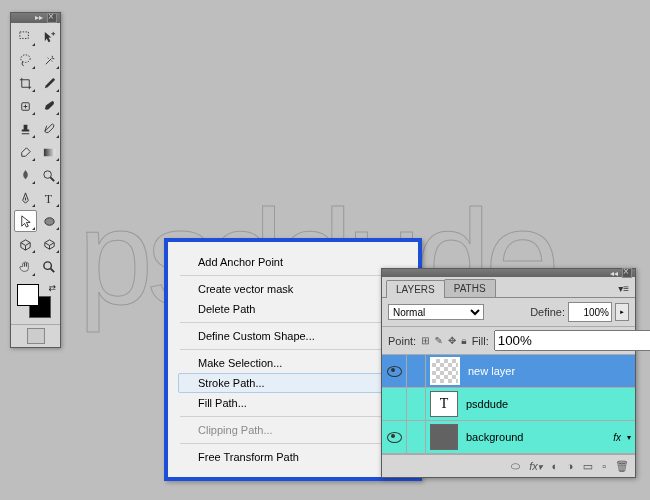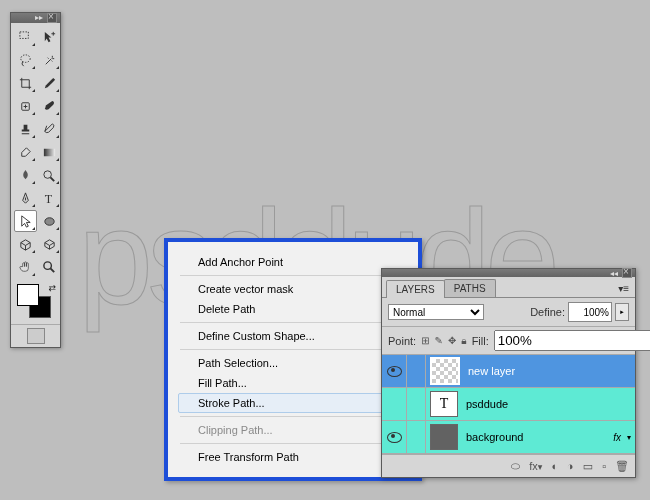--- a/index.html
+++ b/index.html
@@ -224,23 +224,23 @@
 </div>
 
 <div class="menu">
   <div class="menu-item">Add Anchor Point</div>
   <div class="menu-sep"></div>
   <div class="menu-item">Create vector mask</div>
   <div class="menu-item">Delete Path</div>
   <div class="menu-sep"></div>
   <div class="menu-item">Define Custom Shape...</div>
   <div class="menu-sep"></div>
-  <div class="menu-item">Path Selection...</div>
+  <div class="menu-item">Make Selection...</div>
+  <div class="menu-item hover">Stroke Path...</div>
   <div class="menu-item">Fill Path...</div>
-  <div class="menu-item hover">Stroke Path...</div>
   <div class="menu-sep"></div>
   <div class="menu-item disabled">Clipping Path...</div>
   <div class="menu-sep"></div>
   <div class="menu-item">Free Transform Path</div>
 </div>
 
 <div class="layers">
   <div class="layers-top">
     <span>◂◂</span>
     <div class="tools-close"></div>
@@ -287,20 +287,20 @@
         </div>
       <div class="link"></div>
       <div class="thumb dark"></div>
       <div class="name">background</div>
       <div class="fx">fx</div>
       <div class="chev">▾</div>
     </div>
   </div>
   <div class="layers-footer">
     <span>⬭</span>
-    <span style="">fx<small>▾</small></span>
+    <span style="font-style:italic">fx<small>▾</small></span>
     <span>◐</span>
     <span>◑</span>
     <span>▭</span>
     <span>▫</span>
     <span>🗑︎</span>
   </div>
 </div>
 
 </body></html>

